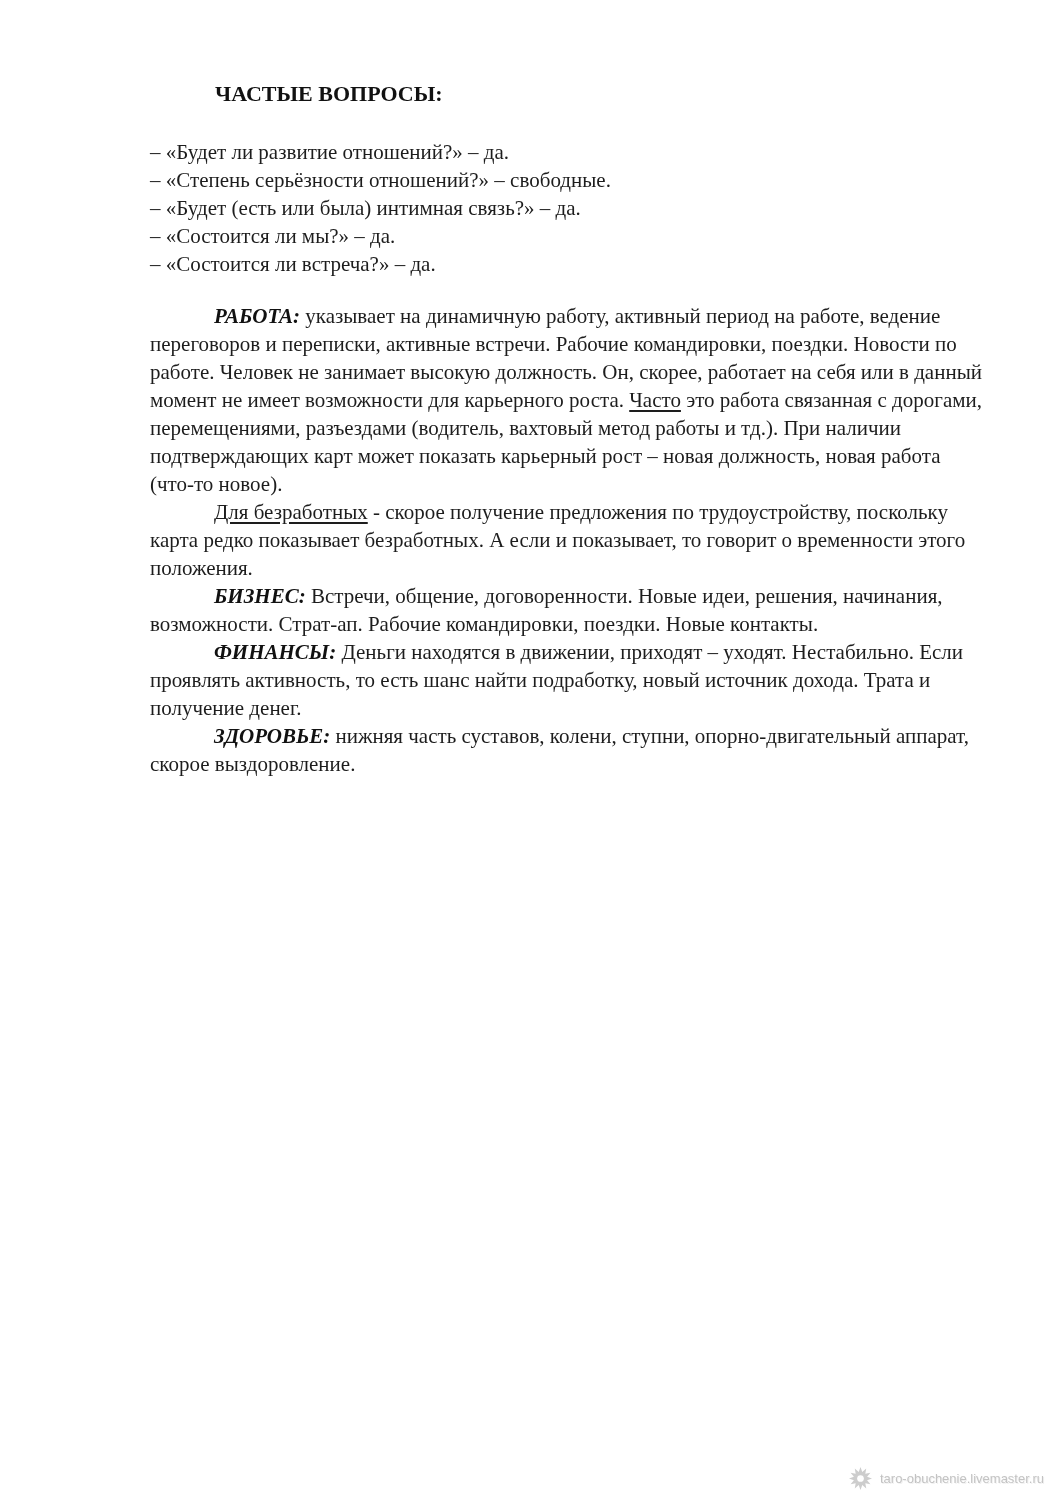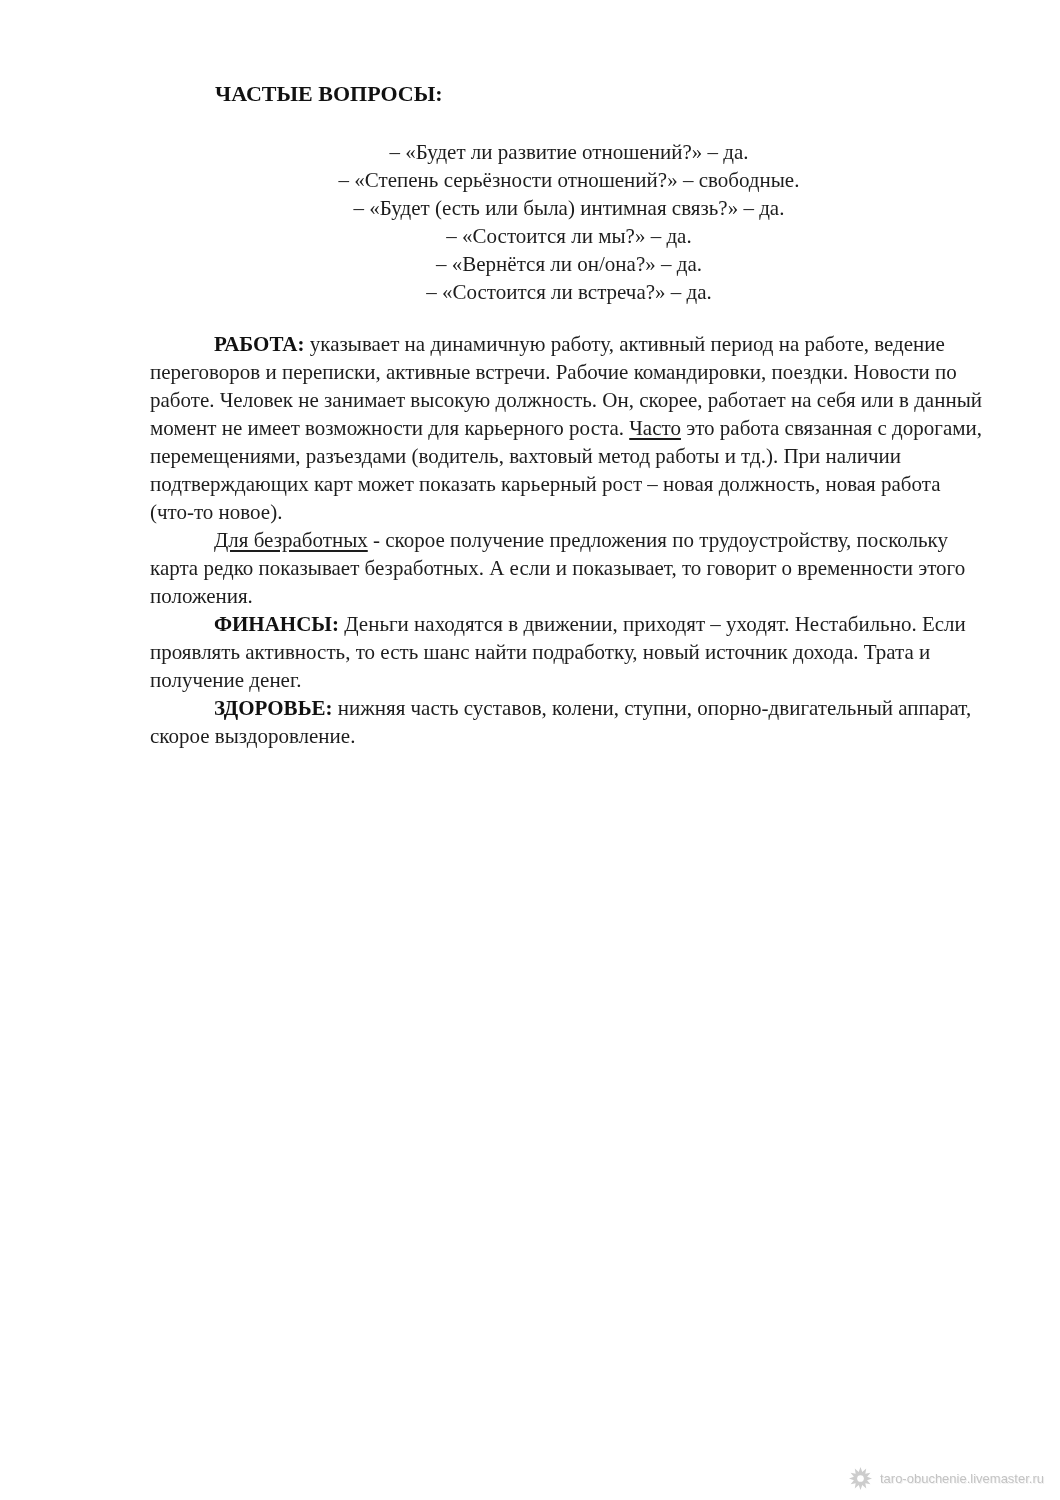--- a/index.html
+++ b/index.html
@@ -30,28 +30,27 @@
     line-height: 28px;
     color: #111111;
   }
   .questions {
     margin: 0 0 24px 0;
     padding: 0;
     list-style: none;
   }
   .questions div {
     white-space: nowrap;
-    text-align: center;
   }
   .paragraphs p {
     margin: 0;
     text-indent: 64px;
     text-align: left;
   }
-  .seg-bold { font-weight: 700; color: #111111; }
+  .seg-bold { font-weight: 700; color: #111111; font-style: italic; }
   .seg-underline { text-decoration: underline; text-underline-offset: 3px; }
   .watermark {
     position: absolute;
     right: 16px;
     bottom: 10px;
     display: flex;
     align-items: center;
     gap: 8px;
     font-family: "Liberation Sans", sans-serif;
     font-size: 13px;
@@ -64,26 +63,26 @@
 </head>
 <body>
 
 <div class="content">
   <h1 class="heading">ЧАСТЫЕ ВОПРОСЫ:</h1>
   <div class="questions">
       <div>– «Будет ли развитие отношений?» – да.</div>
       <div>– «Степень серьёзности отношений?» – свободные.</div>
       <div>– «Будет (есть или была) интимная связь?» – да.</div>
       <div>– «Состоится ли мы?» – да.</div>
-      <div>– «Вернётся ли он/она?» – да.</div>
       <div>– «Состоится ли встреча?» – да.</div>
     </div>
   <div class="paragraphs">
       <p><span class="seg-bold">РАБОТА:</span><span> указывает на динамичную работу, активный период на работе, ведение переговоров и переписки, активные встречи. Рабочие командировки, поездки. Новости по работе. Человек не занимает высокую должность. Он, скорее, работает на себя или в данный момент не имеет возможности для карьерного роста. </span><span class="seg-underline">Часто</span><span> это работа связанная с дорогами, перемещениями, разъездами (водитель, вахтовый метод работы и тд.). При наличии подтверждающих карт может показать карьерный рост – новая должность, новая работа (что-то новое).</span></p>
       <p><span class="seg-underline">Для безработных</span><span> - скорое получение предложения по трудоустройству, поскольку карта редко показывает безработных. А если и показывает, то говорит о временности этого положения.</span></p>
+      <p><span class="seg-bold">БИЗНЕС:</span><span> Встречи, общение, договоренности. Новые идеи, решения, начинания, возможности. Страт-ап. Рабочие командировки, поездки. Новые контакты.</span></p>
       <p><span class="seg-bold">ФИНАНСЫ:</span><span> Деньги находятся в движении, приходят – уходят. Нестабильно. Если проявлять активность, то есть шанс найти подработку, новый источник дохода. Трата и получение денег.</span></p>
       <p><span class="seg-bold">ЗДОРОВЬЕ:</span><span> нижняя часть суставов, колени, ступни, опорно-двигательный аппарат, скорое выздоровление.</span></p>
     </div>
 </div>
 
 <div class="watermark">
   <svg width="23" height="23" viewBox="0 0 22 22" aria-hidden="true">
     <polygon fill="#cdcdcd" points="22,11 17.3,12.7 20.5,16.5 15.6,15.6 16.5,20.5 12.7,17.3 11,22 9.3,17.3 5.5,20.5 6.4,15.6 1.5,16.5 4.7,12.7 0,11 4.7,9.3 1.5,5.5 6.4,6.4 5.5,1.5 9.3,4.7 11,0 12.7,4.7 16.5,1.5 15.6,6.4 20.5,5.5 17.3,9.3"></polygon>
     <circle cx="11" cy="11" r="3.2" fill="#ffffff"></circle>
   </svg>

